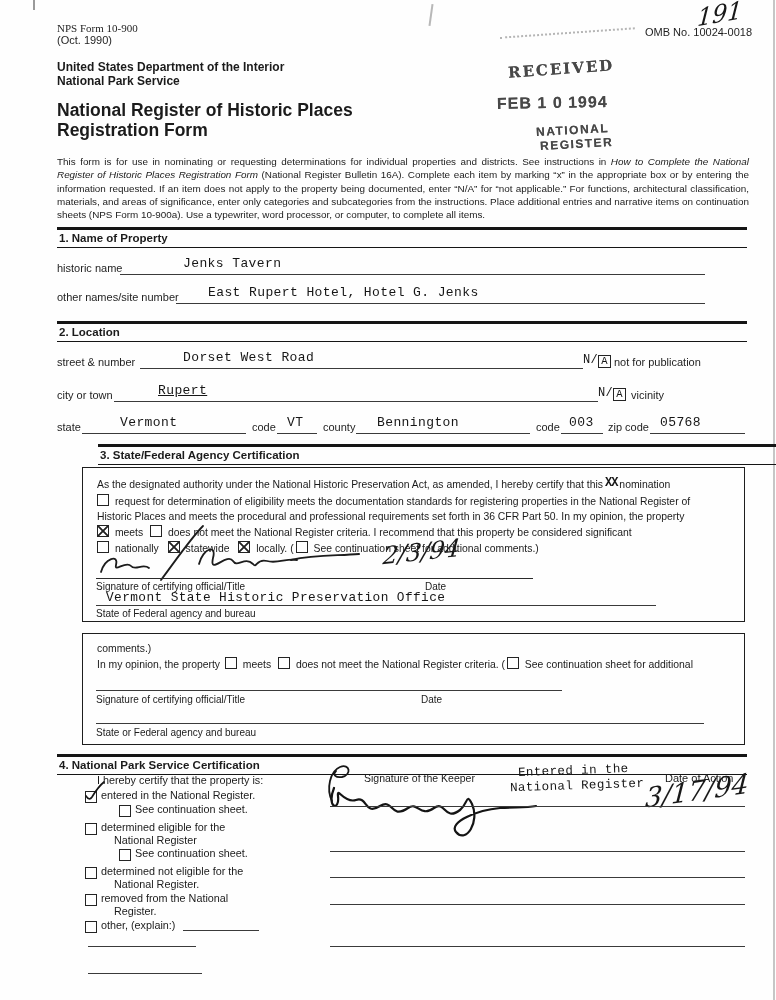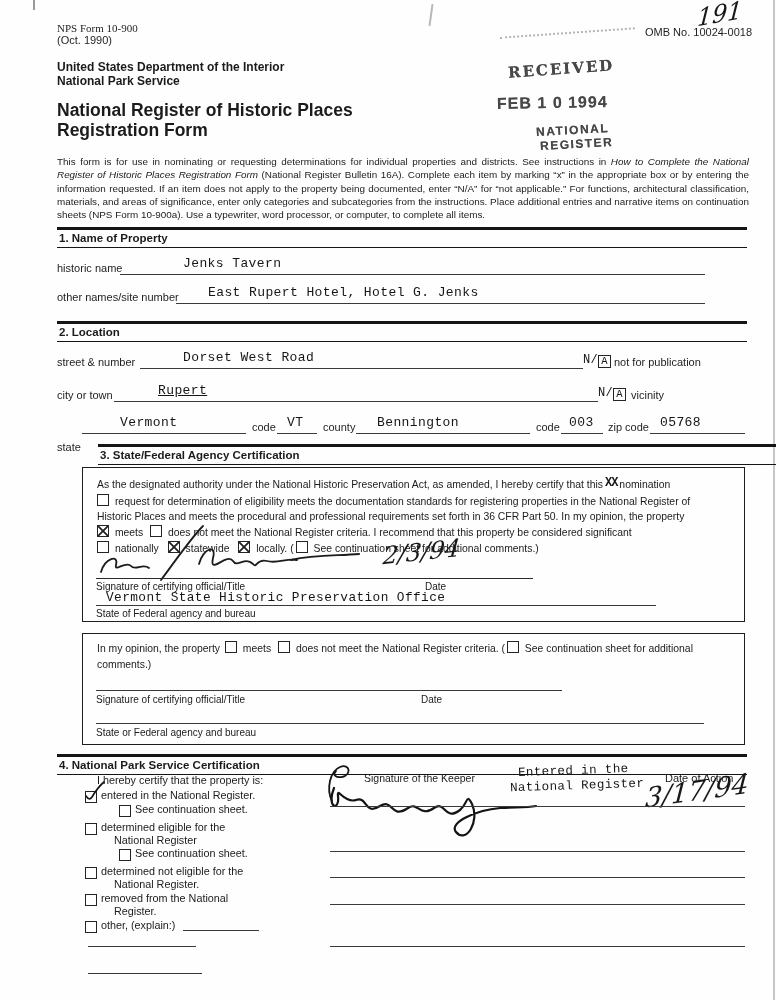--- a/index.html
+++ b/index.html
@@ -97,21 +97,21 @@
   <div class="abs typed" style="left:183px;top:350px;">Dorset West Road</div>
   <div class="abs typed" style="left:583px;top:353px;font-size:12px;"><span>N/</span><span class="nabox">A</span></div>
   <div class="abs lbl" style="left:614px;top:356px;">not for publication</div>
 
   <div class="abs lbl" style="left:57px;top:389px;">city or town</div>
   <div class="uline" style="left:114px;top:401px;width:484px;"></div>
   <div class="abs typed" style="left:158px;top:383px;text-decoration:underline;">Rupert</div>
   <div class="abs typed" style="left:598px;top:386px;font-size:12px;"><span>N/</span><span class="nabox">A</span></div>
   <div class="abs lbl" style="left:631px;top:389px;">vicinity</div>
 
-  <div class="abs lbl" style="left:57px;top:421px;margin-top:20px;">state</div>
+  <div class="abs lbl" style="left:57px;top:421px;">state</div>
   <div class="uline" style="left:82px;top:433px;width:164px;"></div>
   <div class="abs typed" style="left:120px;top:415px;">Vermont</div>
   <div class="abs lbl" style="left:252px;top:421px;">code</div>
   <div class="uline" style="left:277px;top:433px;width:40px;"></div>
   <div class="abs typed" style="left:287px;top:415px;">VT</div>
   <div class="abs lbl" style="left:323px;top:421px;">county</div>
   <div class="uline" style="left:356px;top:433px;width:174px;"></div>
   <div class="abs typed" style="left:377px;top:415px;">Bennington</div>
   <div class="abs lbl" style="left:536px;top:421px;">code</div>
   <div class="uline" style="left:561px;top:433px;width:42px;"></div>
@@ -162,29 +162,29 @@
     <div class="abs small" style="left:13px;top:113px;">Signature of certifying official/Title</div>
     <div class="abs small" style="left:342px;top:113px;">Date</div>
     <div class="abs typed" style="left:23px;top:122px;font-size:12.8px;">Vermont State Historic Preservation Office</div>
     <div class="uline" style="left:13px;top:137px;width:560px;"></div>
     <div class="abs small" style="left:13px;top:140px;">State of Federal agency and bureau</div>
   </div>
 
   <div class="certbox" style="top:633px;height:112px;">
     <div style="position:absolute;left:14px;top:7px;right:10px;">
       <div class="bp">
+        <span>comments.)</span>
+      </div>
+      <div class="bp">
         <span>In my opinion, the property</span>
         <span class="cb" style="margin-left:2px;"></span>
         <span>meets</span>
         <span class="cb" style="margin-left:4px;"></span>
         <span>does not meet the National Register criteria. (</span><span class="cb" style="margin-left:2px;"></span>
         <span>See continuation sheet for additional</span>
-      </div>
-      <div class="bp">
-        <span>comments.)</span>
       </div>
     </div>
     <div class="uline" style="left:13px;top:56px;width:466px;"></div>
     <div class="abs small" style="left:13px;top:60px;">Signature of certifying official/Title</div>
     <div class="abs small" style="left:338px;top:60px;">Date</div>
     <div class="uline" style="left:13px;top:89px;width:608px;"></div>
     <div class="abs small" style="left:13px;top:93px;">State or Federal agency and bureau</div>
   </div>
 
   <div class="secbar" style="top:754px;">4. National Park Service Certification</div>

